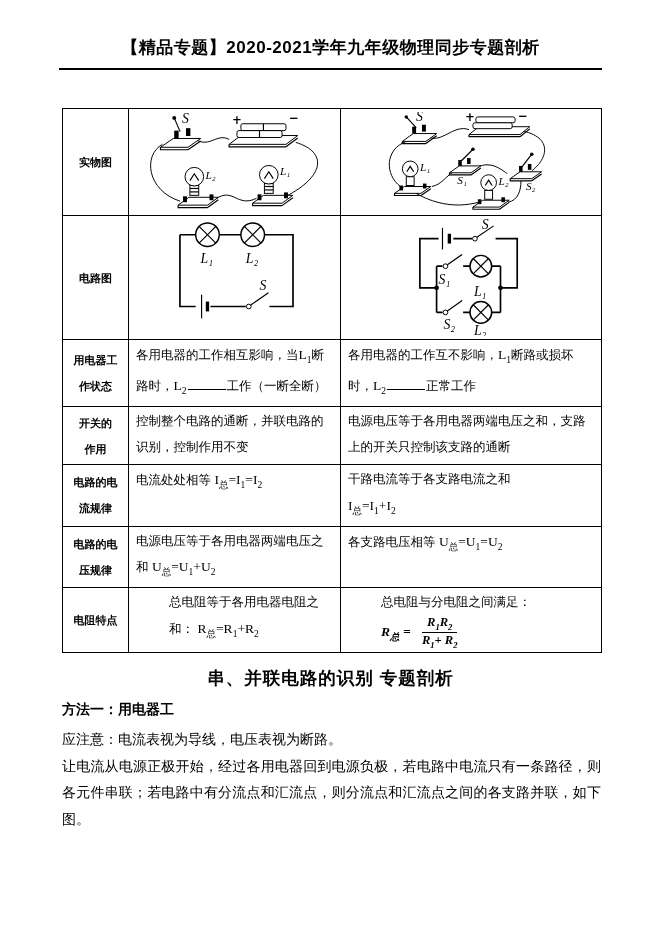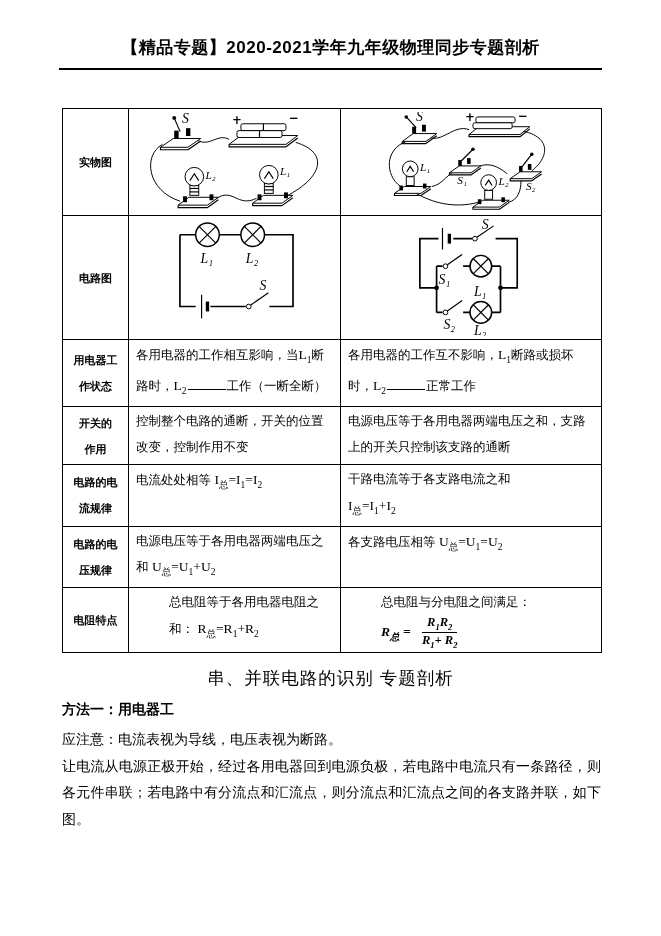--- a/index.html
+++ b/index.html
@@ -33,21 +33,21 @@
   sub{font-family:"Liberation Serif","DejaVu Sans",serif;font-size:9.5px;}
   .blank{display:inline-block;width:38px;height:1em;border-bottom:1px solid #000;margin:0 1px;}
   .fml{font-family:"Liberation Serif","DejaVu Serif",serif;font-style:italic;font-weight:bold;white-space:nowrap;}
   .fml .var{font-weight:bold;font-style:italic;}
   .frac{display:inline-block;vertical-align:middle;text-align:center;line-height:1.1;margin-left:8px;}
   .frac .num{display:block;border-bottom:1.4px solid #000;padding:0 3px 1px 3px;}
   .frac .den{display:block;padding-top:1px;}
   .frac .var{font-size:12.5px;}
   .frac sub{font-size:8.5px;}
 
-  .section-heading{margin:13px 0 8px;text-align:center;font-size:17.5px;font-weight:normal;letter-spacing:1px;}
+  .section-heading{margin:13px 0 8px;text-align:center;font-size:17.5px;font-weight:bold;letter-spacing:1px;}
   .method-title{margin:11px 0 0 62px;font-size:14px;font-weight:bold;}
   .body-text{margin:7px 60px 0 62px;font-size:14px;line-height:26.5px;text-align:justify;}
   .body-text p{margin:0;}
 
   
   svg{display:block;margin:0 auto;}
   .wire{fill:none;stroke:#000;stroke-width:1;}
   .wire2{fill:none;stroke:#000;stroke-width:1.7;}
   .thin{fill:none;stroke:#000;stroke-width:1.2;}
   .comp{fill:#fff;stroke:#000;stroke-width:1;}
@@ -277,21 +277,21 @@
 
   <tr class="r4">
     <td class="lbl">用电器工
 作状态</td>
     <td class="cell">各用电器的工作相互影响，当<span class="var">L</span><sub>1</sub>断路时，<span class="var">L</span><sub>2</sub><span class="blank"></span>工作（一断全断）</td>
     <td class="cell">各用电器的工作互不影响，<span class="var">L</span><sub>1</sub>断路或损坏时，<span class="var">L</span><sub>2</sub><span class="blank"></span>正常工作</td>
   </tr>
   <tr class="r5">
     <td class="lbl">开关的
 作用</td>
-    <td class="cell">控制整个电路的通断，开关的位置改变，控制作用不变</td>
+    <td class="cell">控制整个电路的通断，并联电路的识别，控制作用不变</td>
     <td class="cell">电源电压等于各用电器两端电压之和，支路上的开关只控制该支路的通断</td>
   </tr>
   <tr class="r6">
     <td class="lbl">电路的电
 流规律</td>
     <td class="cell">电流处处相等 <span class="var">I</span><sub>总</sub><span class="var">=I</span><sub>1</sub><span class="var">=I</span><sub>2</sub></td>
     <td class="cell">干路电流等于各支路电流之和<br><span class="var">I</span><sub>总</sub><span class="var">=I</span><sub>1</sub><span class="var">+I</span><sub>2</sub></td>
   </tr>
   <tr class="r7">
     <td class="lbl">电路的电

